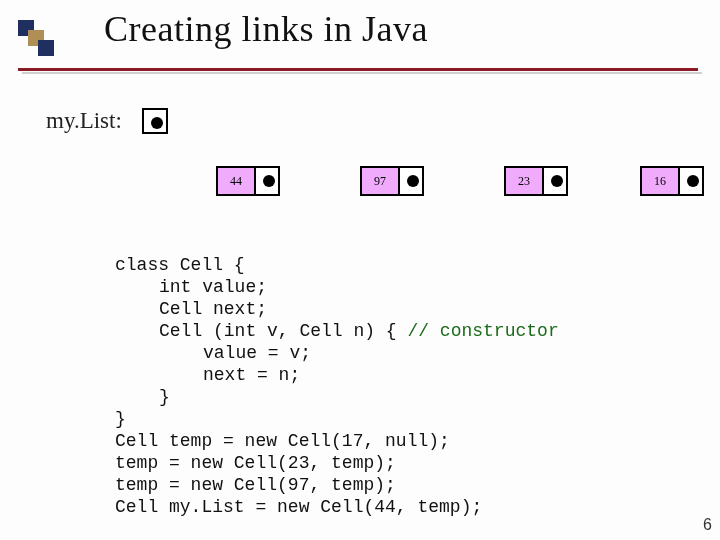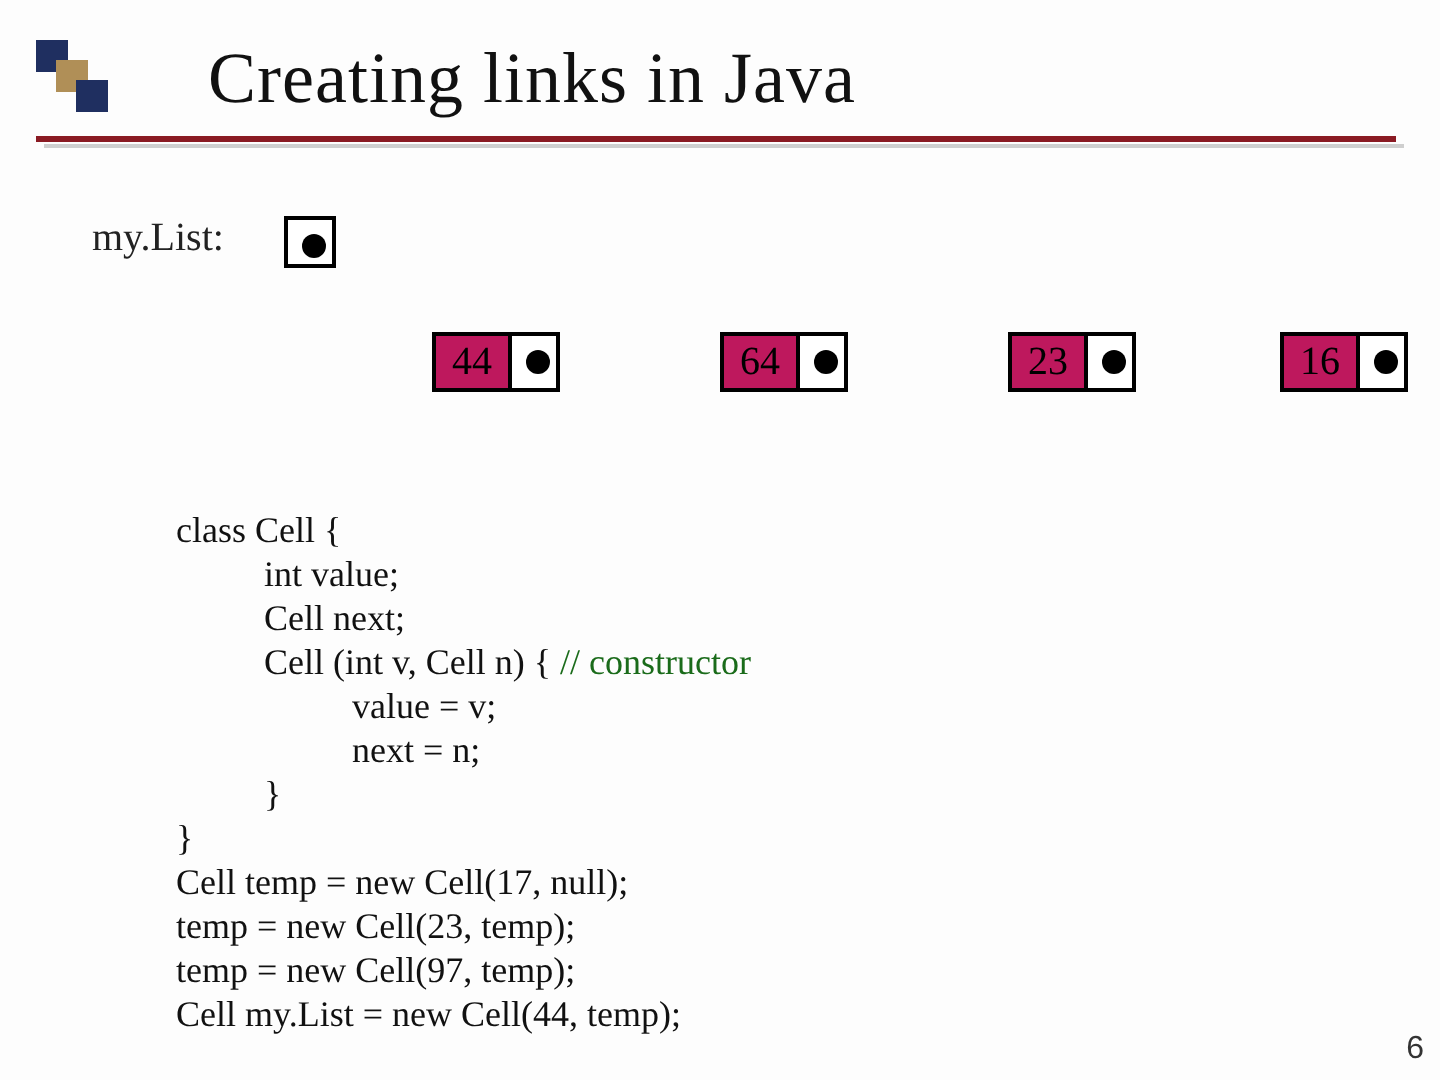--- a/index.html
+++ b/index.html
@@ -22,21 +22,21 @@
   .ornament .sq {
     position: absolute;
     width: 16px;
     height: 16px;
   }
   .ornament .sq.navy { background: #1f2f60; }
   .ornament .sq.tan  { background: #b08f57; }
   .title-wrap {
     position: absolute;
     left: 104px;
-    top: 18px;
+    top: 8px;
     text-align: center;
   }
   .title {
     font-size: 36px;
     color: #111;
     letter-spacing: 0.5px;
   }
   .title-underline {
     position: absolute;
     left: 18px;
@@ -52,21 +52,21 @@
     width: 680px;
     height: 0;
     border-top: 2px solid #cfcfcf;
   }
 
   .var-label {
     position: absolute;
     left: 46px;
     top: 108px;
     font-family: "Comic Sans MS", "Segoe Script", cursive;
-    font-size: 20px;
+    font-size: 23px;
     color: #222;
   }
 
   .refbox {
     position: absolute;
     border: 2px solid #000;
     width: 26px;
     height: 26px;
     background: #fff;
     box-sizing: border-box;
@@ -92,22 +92,22 @@
     border: 2px solid #000;
     border-right: none;
     min-width: 38px;
     padding: 4px 4px;
     height: 100%;
     box-sizing: border-box;
     display: flex;
     align-items: center;
     justify-content: center;
     font-family: "Comic Sans MS", "Segoe Script", cursive;
-    font-size: 20px;
-    background: #be185d;
+    font-size: 12px;
+    background: #f0abfc;
   }
   .node .ptrcell {
     border: 2px solid #000;
     width: 26px;
     height: 100%;
     box-sizing: border-box;
     position: relative;
     background: #fff;
   }
   .node .ptrcell .dot {
@@ -119,23 +119,23 @@
     left: 7px;
     top: 7px;
   }
   .n1 { left: 216px; }
   .n2 { left: 360px; }
   .n3 { left: 504px; text-align: center; }
   .n4 { left: 640px; }
 
   .code {
     position: absolute;
-    left: 88px;
+    left: 115px;
     top: 232px;
-    font-family: Liberation Serif, serif;
+    font-family: Liberation Mono, monospace;
     font-size: 18px;
     line-height: 22px;
     color: #111;
     white-space: pre;
   }
   .code .ind1 { padding-left: 44px; display: inline-block; }
   .code .ind2 { padding-left: 88px; display: inline-block; }
   .code .cmt { color: #1a6b1a; }
 
   .pagenum {
@@ -167,21 +167,21 @@
   <div class="dot"></div>
 </div>
 
 <div class="node n1">
   <div class="valcell">44</div>
   <div class="ptrcell">
       <div class="dot"></div>
     </div>
 </div>
 <div class="node n2">
-  <div class="valcell">64</div>
+  <div class="valcell">97</div>
   <div class="ptrcell">
       <div class="dot"></div>
     </div>
 </div>
 <div class="node n3">
   <div class="valcell">23</div>
   <div class="ptrcell">
       <div class="dot"></div>
     </div>
 </div>

